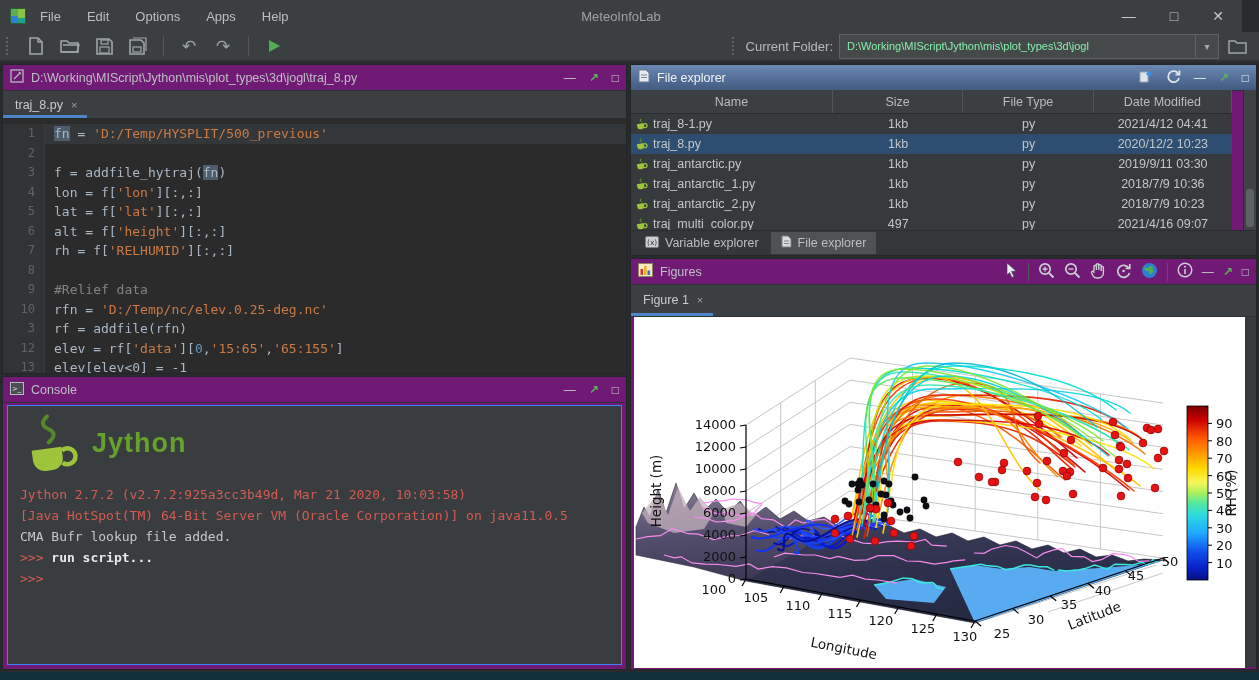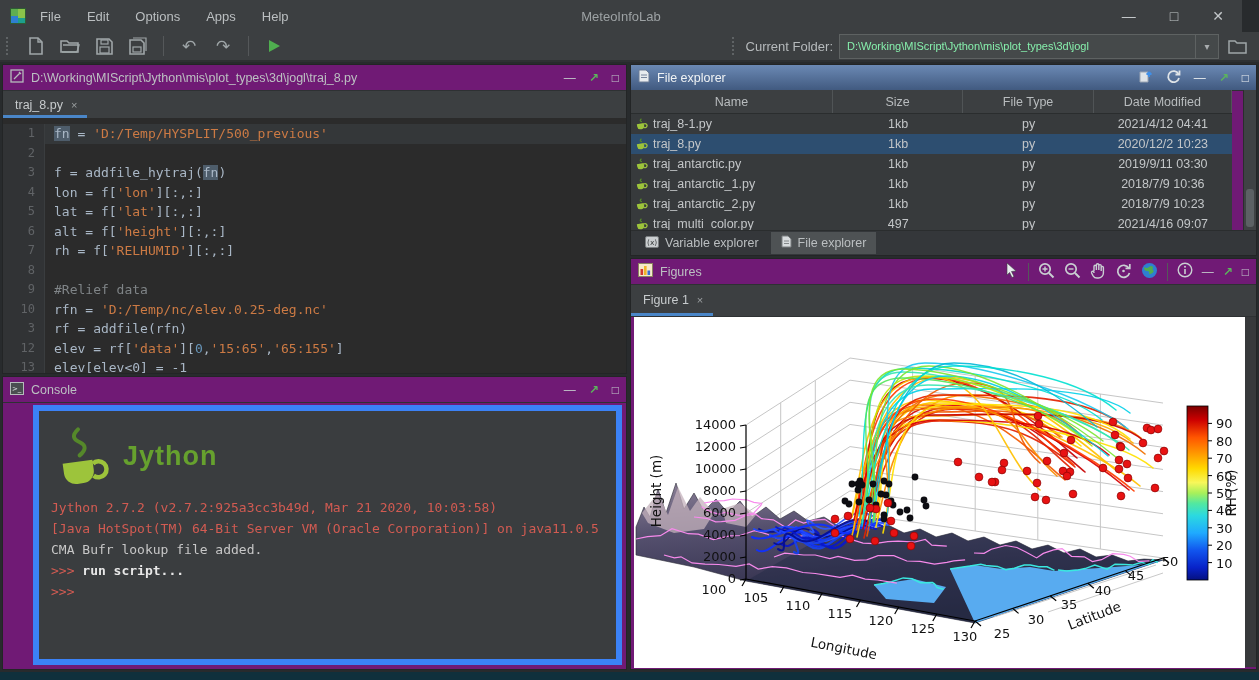--- a/index.html
+++ b/index.html
@@ -38,21 +38,21 @@
   .tab .close-x{color:#9b9fa1;font-size:11px;}
   #code-area{position:absolute;left:0;right:0;top:53px;bottom:0;background:#2b2b2b;overflow:hidden;
              font-family:"DejaVu Sans Mono",monospace;font-size:13px;padding-top:6px;}
   .cl{display:flex;height:19.5px;line-height:19.5px;white-space:pre;}
   .gut{width:32px;text-align:right;padding-right:9px;color:#606366;background:#313335;border-right:1px solid #3a3d3f;flex:none;font-size:12px;}
   .ct{padding-left:9px;color:#a9b7c6;flex:1;}
   .cl.cur .ct{background:#343739;}
   .s-str{color:#cc7a44}.s-com{color:#7f8487}.s-num{color:#6897bb}
   .s-hl{background:#4e5d6b;border-radius:0;}
   
-  #console-body{position:absolute;left:4px;right:4px;top:28px;bottom:4px;background:#3a3d3f;border:6px solid #3b82f6;overflow:hidden;padding:10px 0 0 12px;margin-left:26px;}
+  #console-body{position:absolute;left:4px;right:4px;top:28px;bottom:4px;background:#3a3d3f;border:1px solid #3b82f6;overflow:hidden;padding:2px 0 0 12px;}
   #jylogo{display:flex;align-items:center;gap:4px;margin:4px 0 10px 2px;}
   #jylogo-text{color:#66a12e;font-size:27px;font-weight:bold;letter-spacing:1px;}
   .con-line{font-family:"DejaVu Sans Mono",monospace;font-size:13px;line-height:21px;white-space:pre;color:#c7c7c7;}
   .c-red{color:#d25b52}.c-bold{font-weight:bold;color:#e8e8e8}
   
   #fx-table{position:absolute;left:0;top:25px;right:24px;}
   .fx-hrow{display:flex;height:23px;background:#3c3f41;border-bottom:1px solid #2a2d2e;color:#b8bcbe;font-size:12.5px;}
   .fx-hcell{display:flex;align-items:center;justify-content:center;border-right:1px solid #505456;box-sizing:border-box;}
   .fx-row{display:flex;height:20px;font-size:12.5px;color:#c3c6c8;align-items:center;background:#373a3c;}
   .fx-row.sel{background:#2d4e70;}

